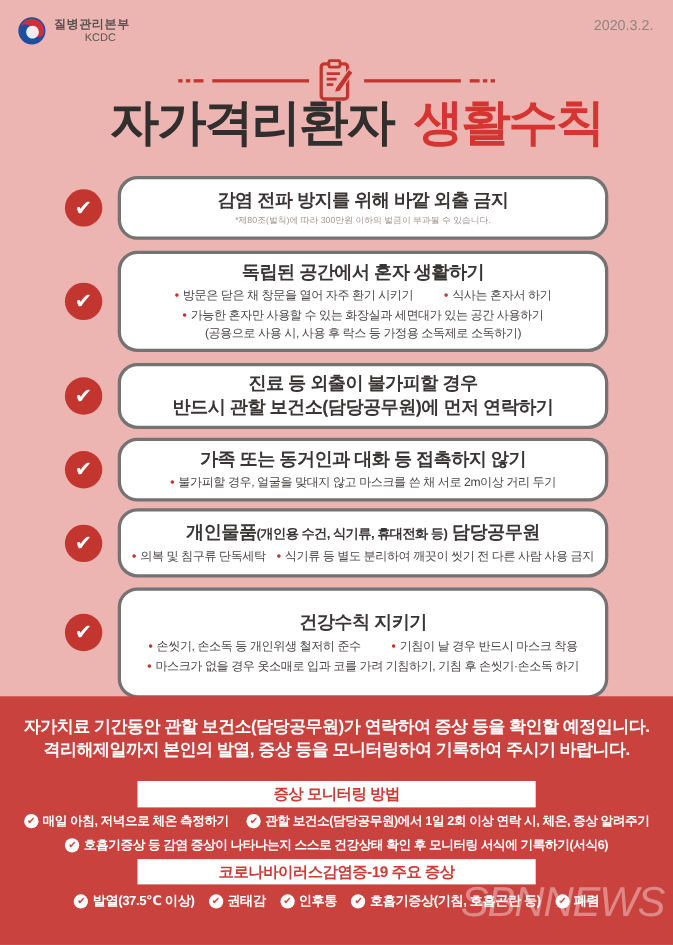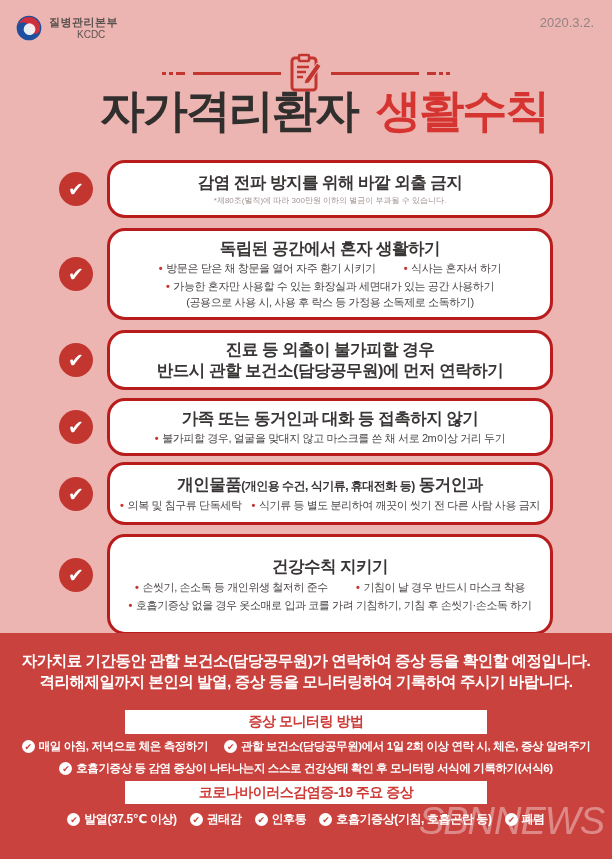--- a/index.html
+++ b/index.html
@@ -30,21 +30,21 @@
   .title{ position:absolute; top:86px; left:0; right:0; text-align:center;
     font-size:45px; font-weight:900; letter-spacing:-2px; line-height:1.1; white-space:nowrap;padding-left:36px; }
   .t-black{ color:#312e2e; }
   .t-red{ color:#d53430; margin-left:8px; }
 
   
   .check{ position:absolute; left:59px; width:34px; height:34px; border-radius:50%;
     background:#c2362f; color:#fff; display:flex; align-items:center; justify-content:center;
     font-size:19px; font-weight:bold; }
   .rule{ position:absolute; left:107px; width:446px; background:#fff;
-    border:3px solid #b91c1c; border-radius:18px;
+    border:3px solid #737373; border-radius:18px;
     display:flex; flex-direction:column; align-items:center; justify-content:center;
     text-align:center; padding:4px 10px; }
   .rule-title{ font-size:16.5px; font-weight:bold; color:#393535; letter-spacing:-.5px; line-height:1.25; }
   .rule-title .paren{ font-size:12px; }
   .note-red{ font-size:9.5px; color:#e04b43; margin-top:3px; letter-spacing:-.3px; }
   .note-gray{ font-size:8px; color:#a59494; margin-top:2px; }
   .b-row{ display:flex; justify-content:center; gap:28px; margin-top:3px; flex-wrap:nowrap; }
   .b{ font-size:11px; color:#4b4545; letter-spacing:-.4px; white-space:nowrap; }
   .b::before{ content:"\2022"; color:#c2362f; font-weight:bold; margin-right:4px; }
   .subnote{ font-size:11px; color:#4b4545; letter-spacing:-.4px; margin-top:1px; }
@@ -162,39 +162,39 @@
     <div class="b-row">
       <span class="b">불가피할 경우, 얼굴을 맞대지 않고 마스크를 쓴 채 서로 2m이상 거리 두기</span>
     </div>
   </div>
 
   <div class="check" id="chk5">
       <span>✔</span>
     </div>
   <div class="rule" id="rule5">
     <div class="rule-title">
-      <span>개인물품</span><span class="paren">(개인용 수건, 식기류, 휴대전화 등)</span><span> 동거인과</span>
+      <span>개인물품</span><span class="paren">(개인용 수건, 식기류, 휴대전화 등)</span><span> 담당공무원</span>
     </div>
     <div class="b-row" style="gap:10px;">
       <span class="b">의복 및 침구류 단독세탁</span>
       <span class="b">식기류 등 별도 분리하여 깨끗이 씻기 전 다른 사람 사용 금지</span>
     </div>
   </div>
 
   <div class="check" id="chk6">
       <span>✔</span>
     </div>
   <div class="rule" id="rule6">
     <div class="rule-title">건강수칙 지키기</div>
     <div class="b-row">
       <span class="b">손씻기, 손소독 등 개인위생 철저히 준수</span>
       <span class="b">기침이 날 경우 반드시 마스크 착용</span>
     </div>
     <div class="b-row">
-      <span class="b">호흡기증상 없을 경우 옷소매로 입과 코를 가려 기침하기, 기침 후 손씻기·손소독 하기</span>
+      <span class="b">마스크가 없을 경우 옷소매로 입과 코를 가려 기침하기, 기침 후 손씻기·손소독 하기</span>
     </div>
   </div>
 
   <div class="footer">
     <div class="intro">
       <div>자가치료 기간동안 관할 보건소(담당공무원)가 연락하여 증상 등을 확인할 예정입니다.</div>
       <div>격리해제일까지 본인의 발열, 증상 등을 모니터링하여 기록하여 주시기 바랍니다.</div>
     </div>
 
     <div class="banner" id="banner1">증상 모니터링 방법</div>

